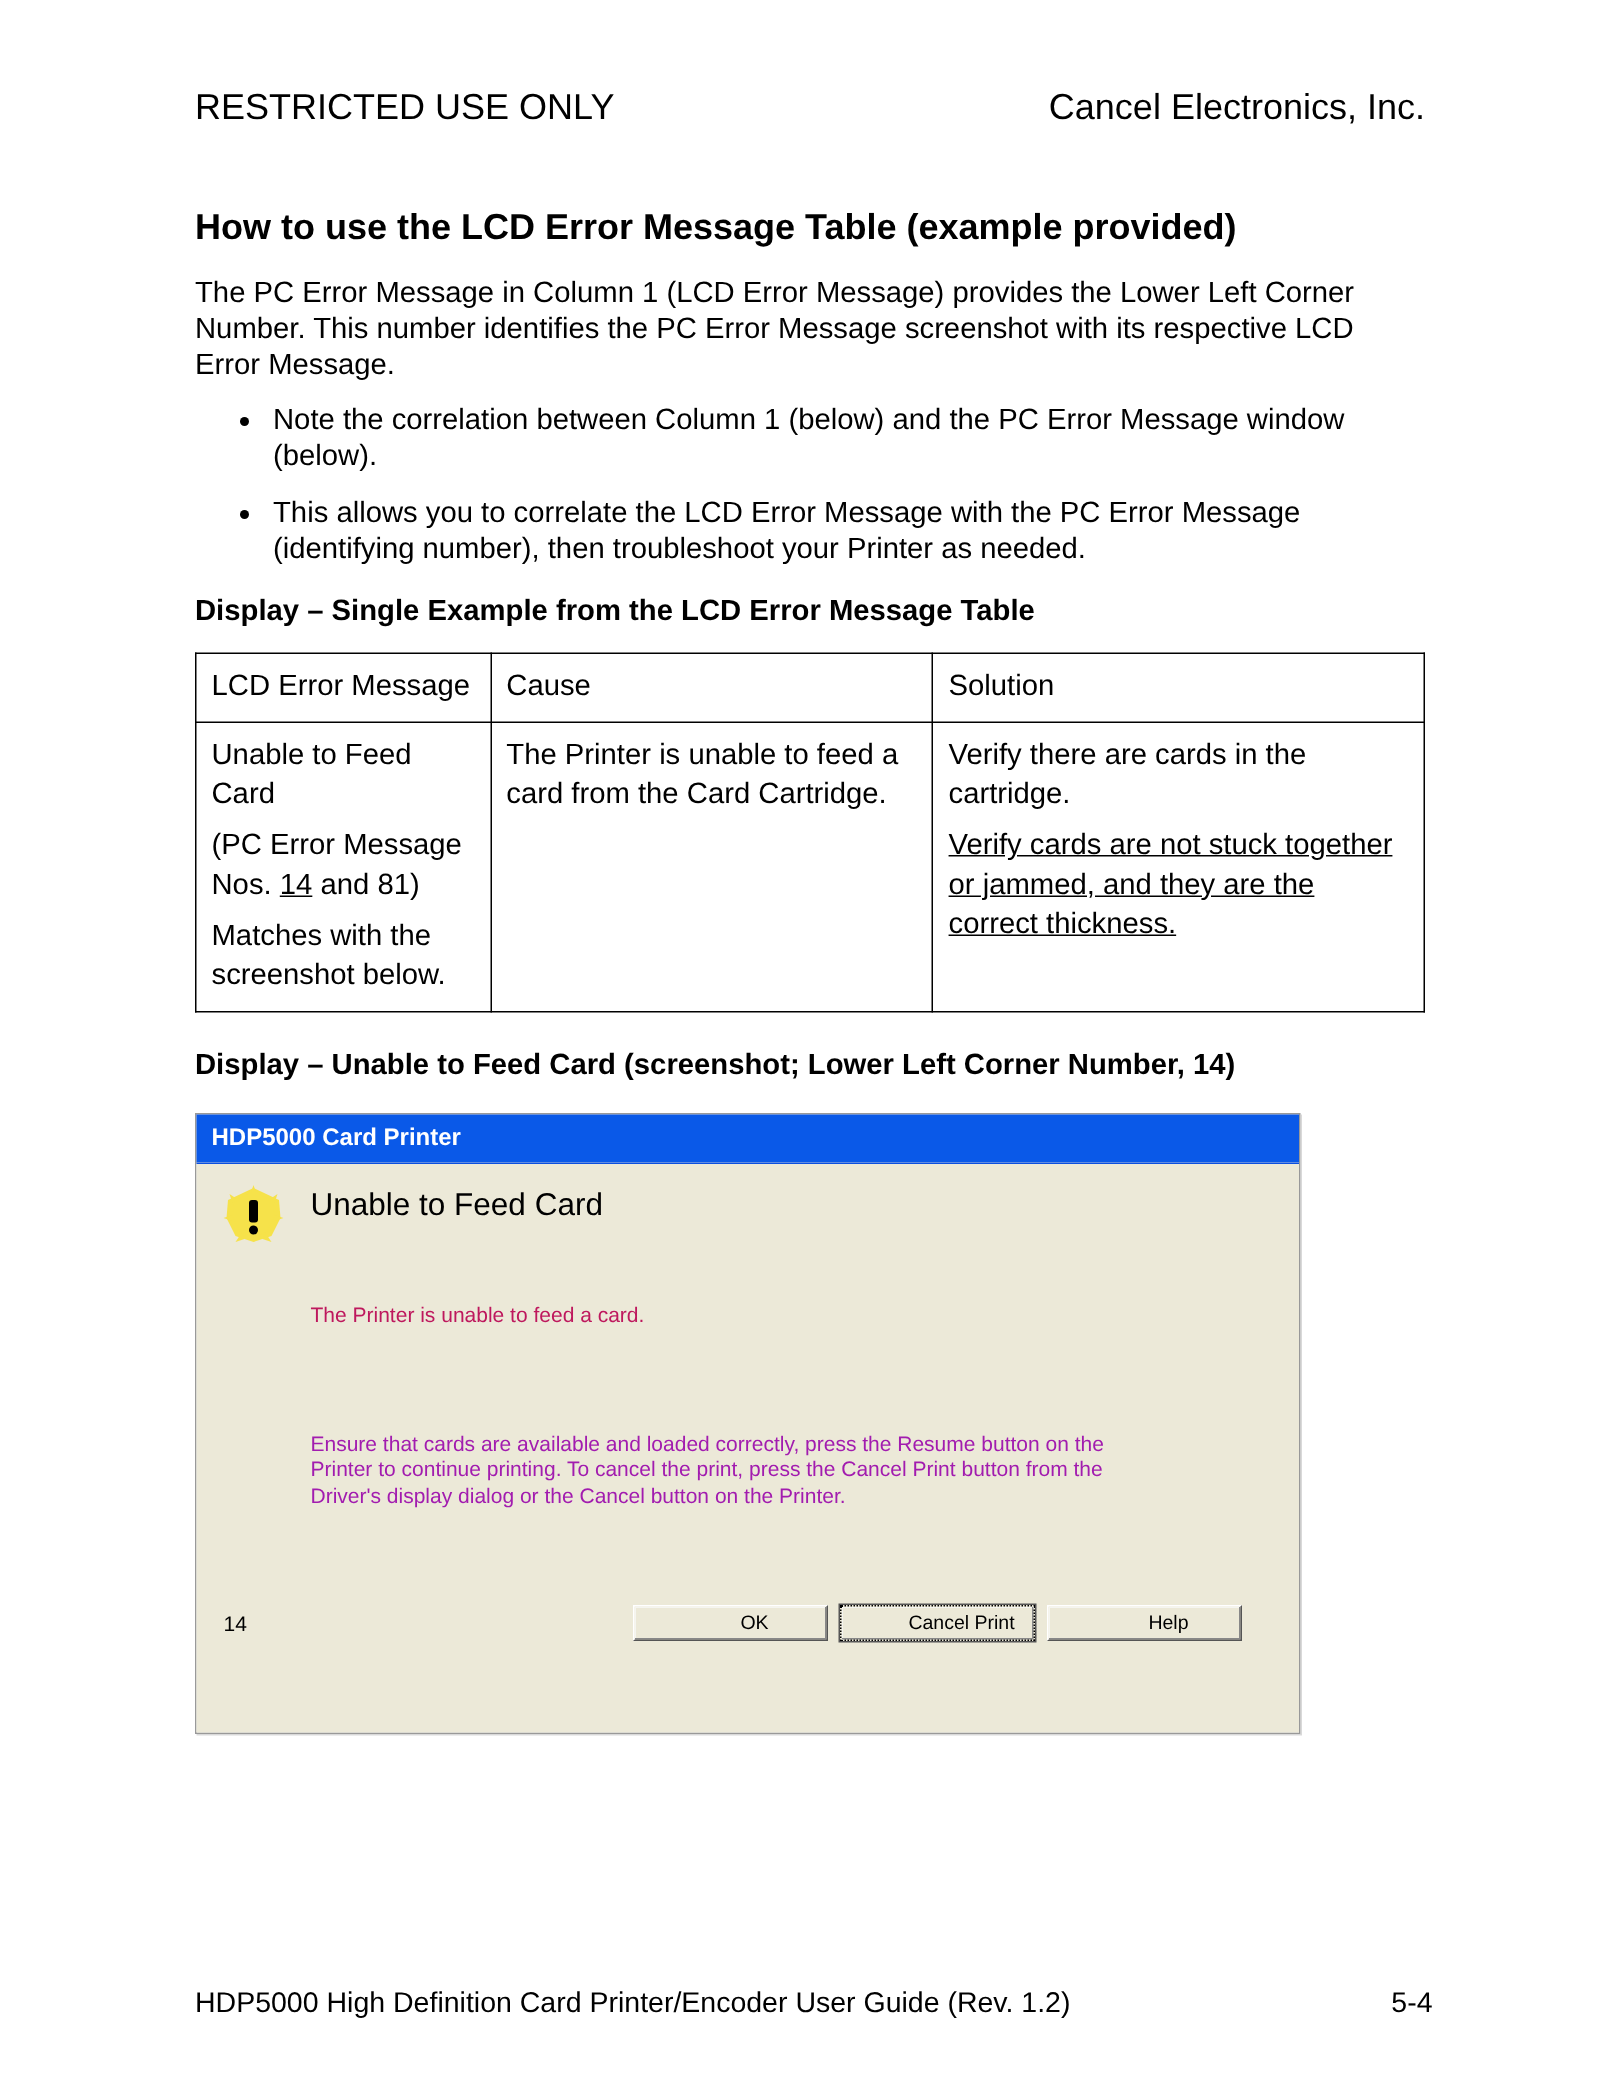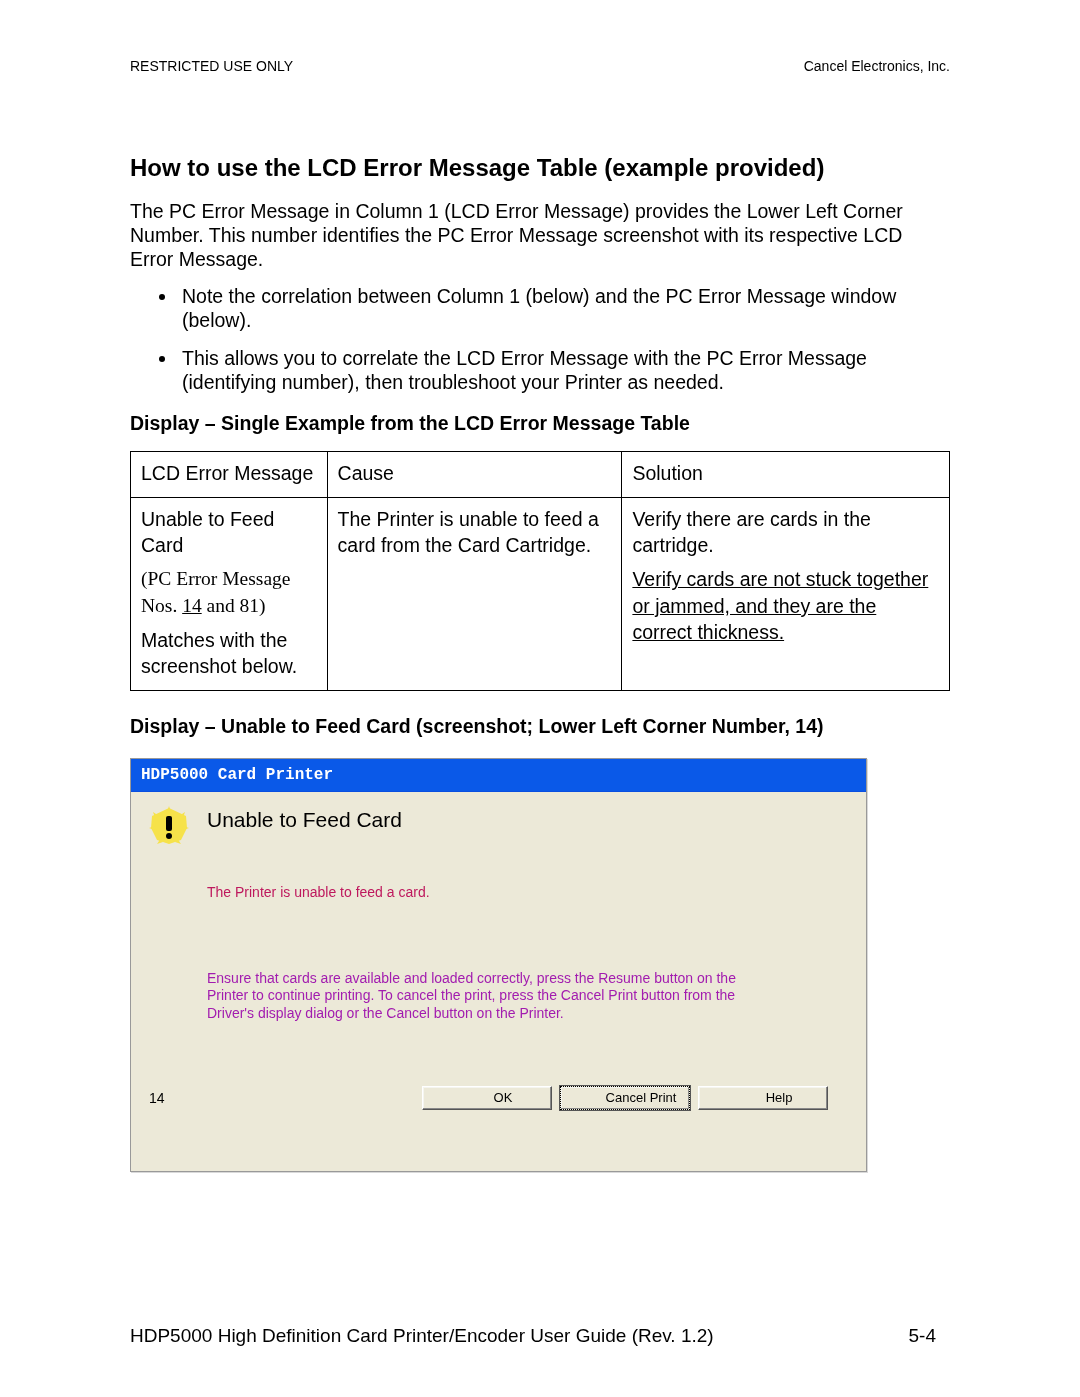--- a/index.html
+++ b/index.html
@@ -12,22 +12,22 @@
   .page {
     width: 1080px;
     min-height: 1397px;
     padding: 58px 130px 60px 130px;
     box-sizing: border-box;
     position: relative;
   }
   .hdr-line {
     display: flex;
     justify-content: space-between;
-    font-size: 14px;
-    margin-bottom: 80px;
+    font-size: 24px;
+    margin-bottom: 52px;
   }
   h1.section-title {
     font-size: 24px;
     font-weight: bold;
     margin: 0 0 18px 0;
   }
   p.body {
     font-size: 19.5px;
     line-height: 1.22;
     margin: 0 0 14px 0;
@@ -72,21 +72,21 @@
     margin-top: 20px;
     box-shadow: 1px 1px 0 rgba(0,0,0,0.15);
   }
   .dlg-title {
     background: linear-gradient(to bottom, #2a6be0 0%, #0a4fe0 40%, #0a4fe0 60%, #2a6be0 100%);
     background: #0a59e8;
     color: #fff;
     font-size: 16px;
     font-weight: bold;
     padding: 7px 10px;
-    font-family: Liberation Mono, monospace;
+    font-family: Liberation Sans, sans-serif;
   }
   .dlg-body {
     background: #ece9d8;
     padding: 12px 18px 10px 18px;
     border-top: 1px solid #0a4fe0;
     min-height: 380px;
     position: relative;
     box-sizing: border-box;
   }
   .dlg-icon-row {
@@ -157,21 +157,21 @@
     padding-left: 32px;
   }
   .dlg-btn.default {
     border: 1px dotted #000;
     outline: 1px solid #555;
   }
   .page-footer {
     position: absolute;
     bottom: 50px;
     left: 130px;
-    right: 144px;
+    right: 125px;
     font-size: 19px;
     display: flex;
     justify-content: space-between;
   }
   .underline { text-decoration: underline; }
 </style>
 </head>
 <body>
 
 <div class="page">
@@ -195,21 +195,21 @@
   <table class="err-table">
     <tbody>
         <tr>
       <th class="col-lcd">LCD Error Message</th>
       <th class="col-cause">Cause</th>
       <th class="col-sol">Solution</th>
     </tr>
     <tr>
       <td>
         <div>Unable to Feed Card</div>
-        <div style="margin-top:8px;font-family:Liberation Serif, serif;">
+        <div style="margin-top:8px;">
           <span>(PC Error Message Nos. </span><span class="underline">14</span><span> and 81)</span>
         </div>
         <div style="margin-top:8px;">Matches with the screenshot below.</div>
       </td>
       <td>The Printer is unable to feed a card from the Card Cartridge.</td>
       <td>
         <div>Verify there are cards in the cartridge.</div>
         <div style="margin-top:8px;text-decoration:underline;">Verify cards are not stuck together or jammed, and they are the correct thickness.</div>
       </td>
     </tr>

